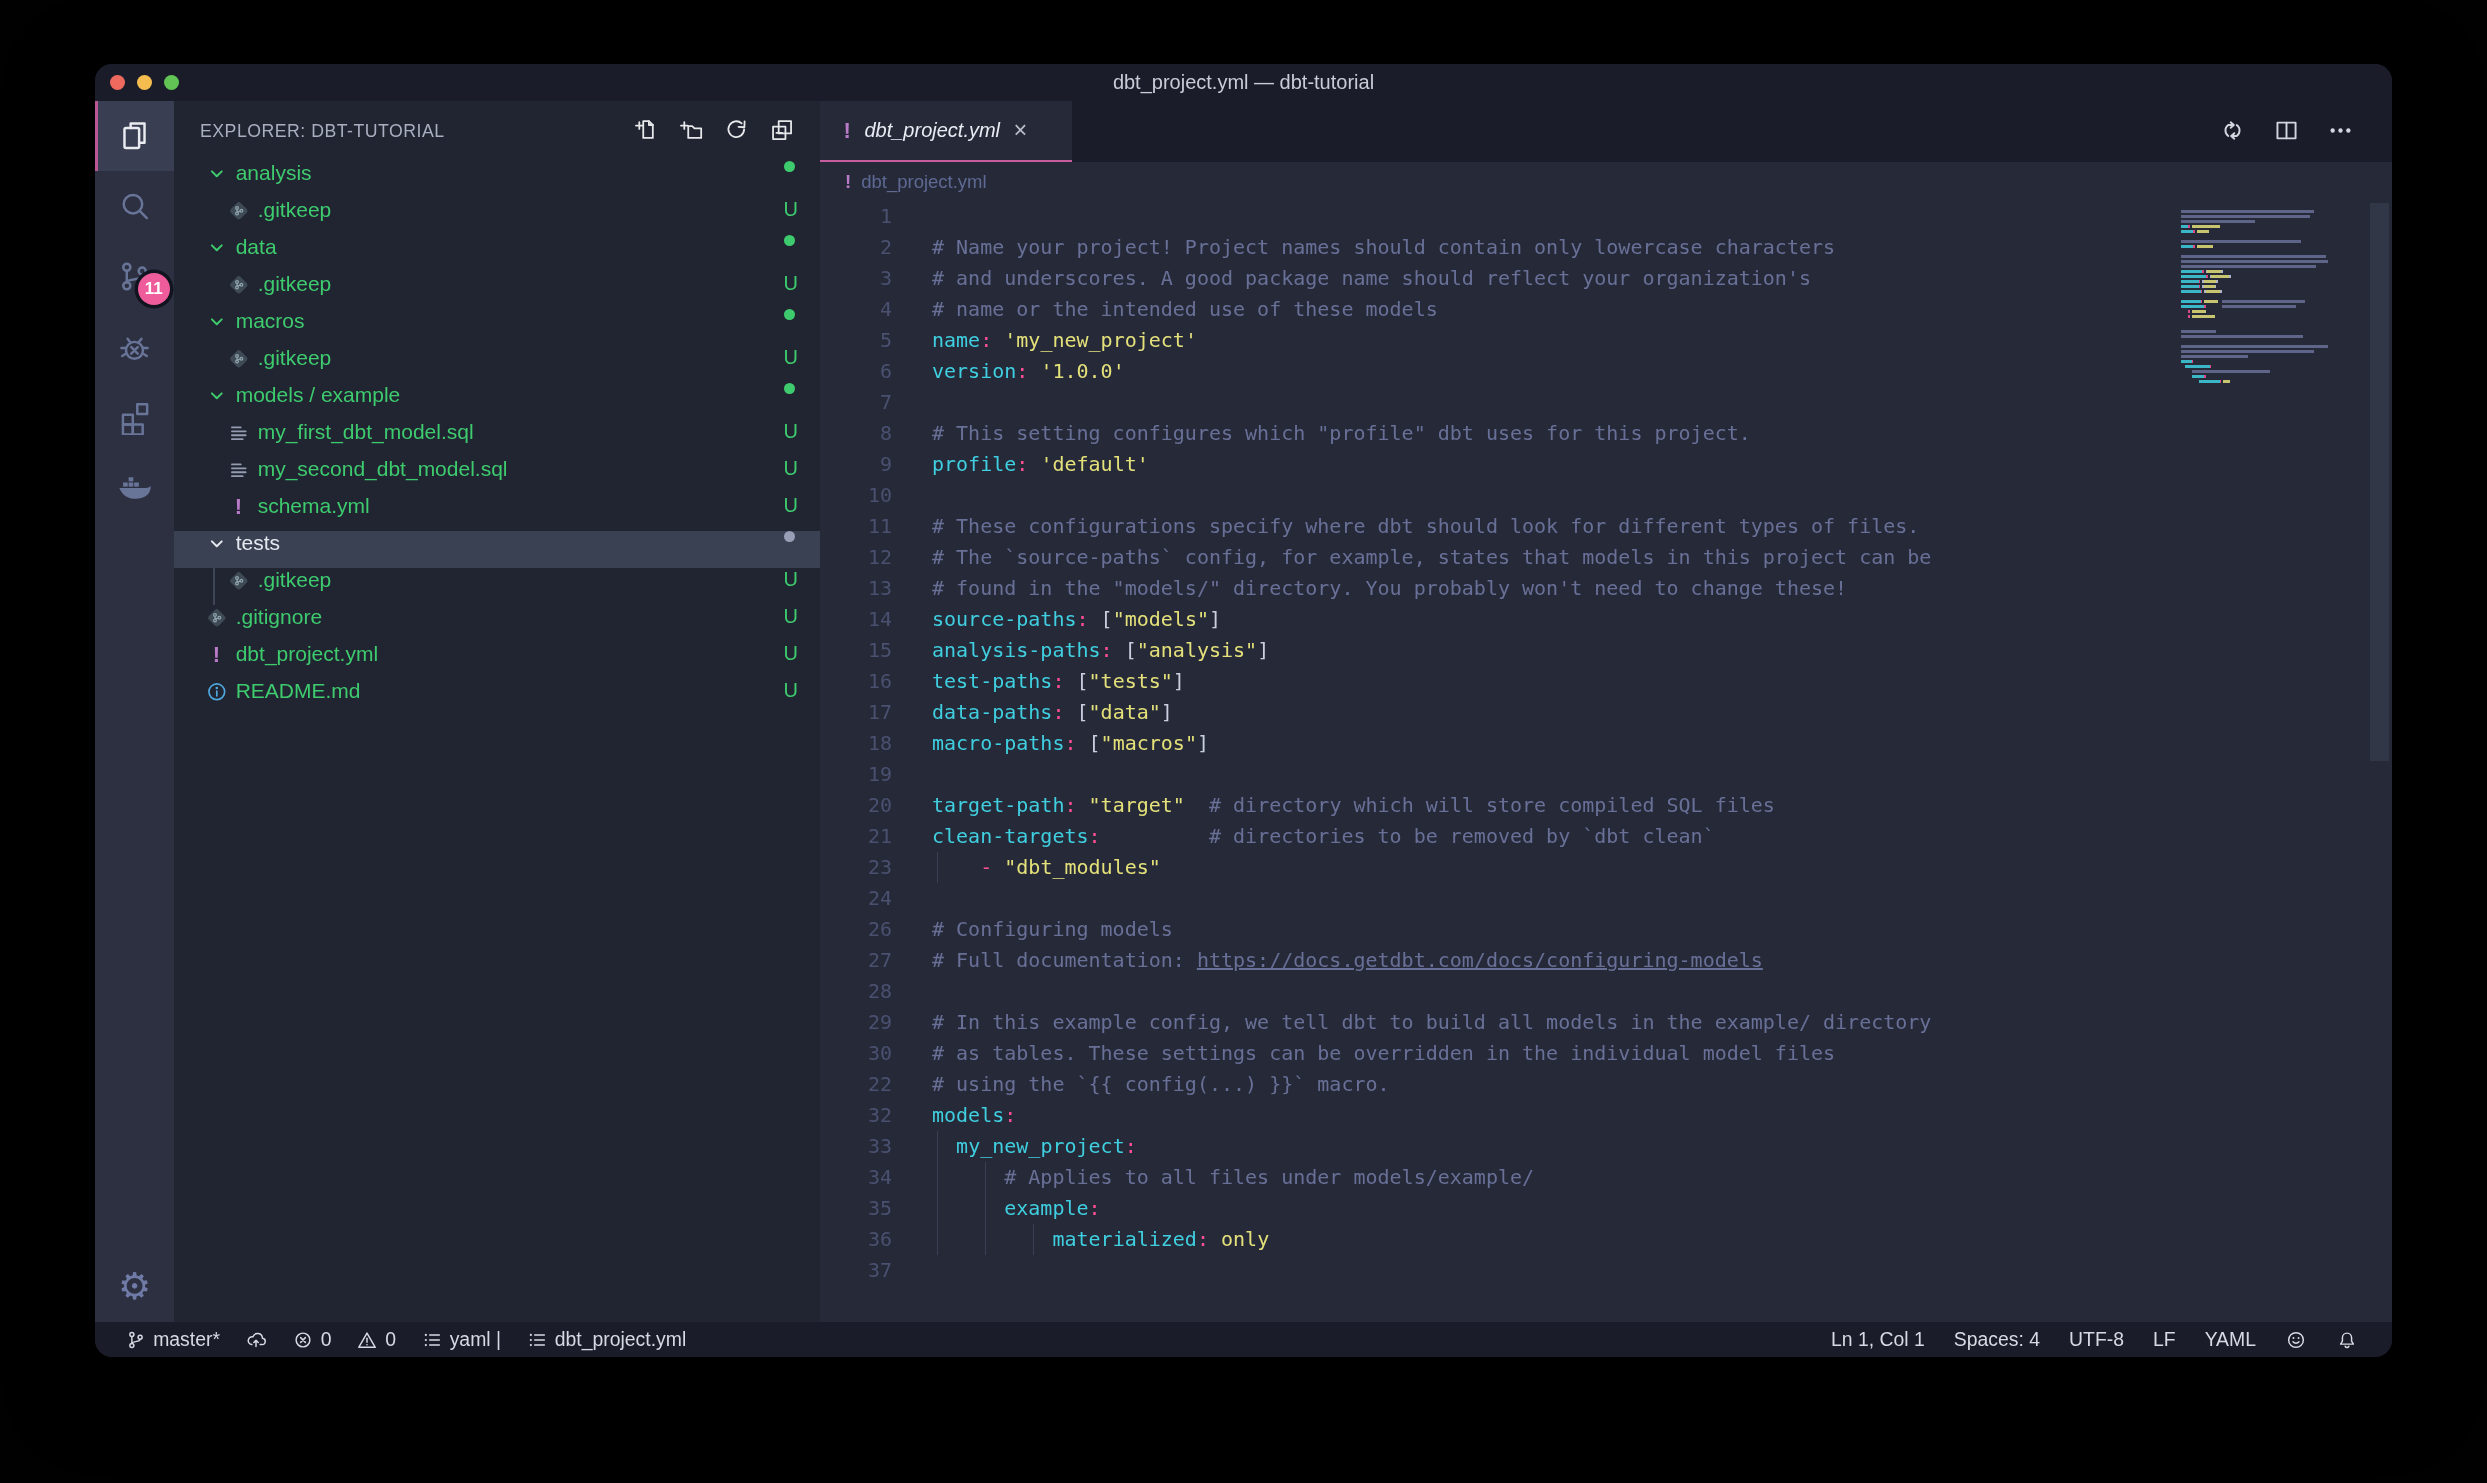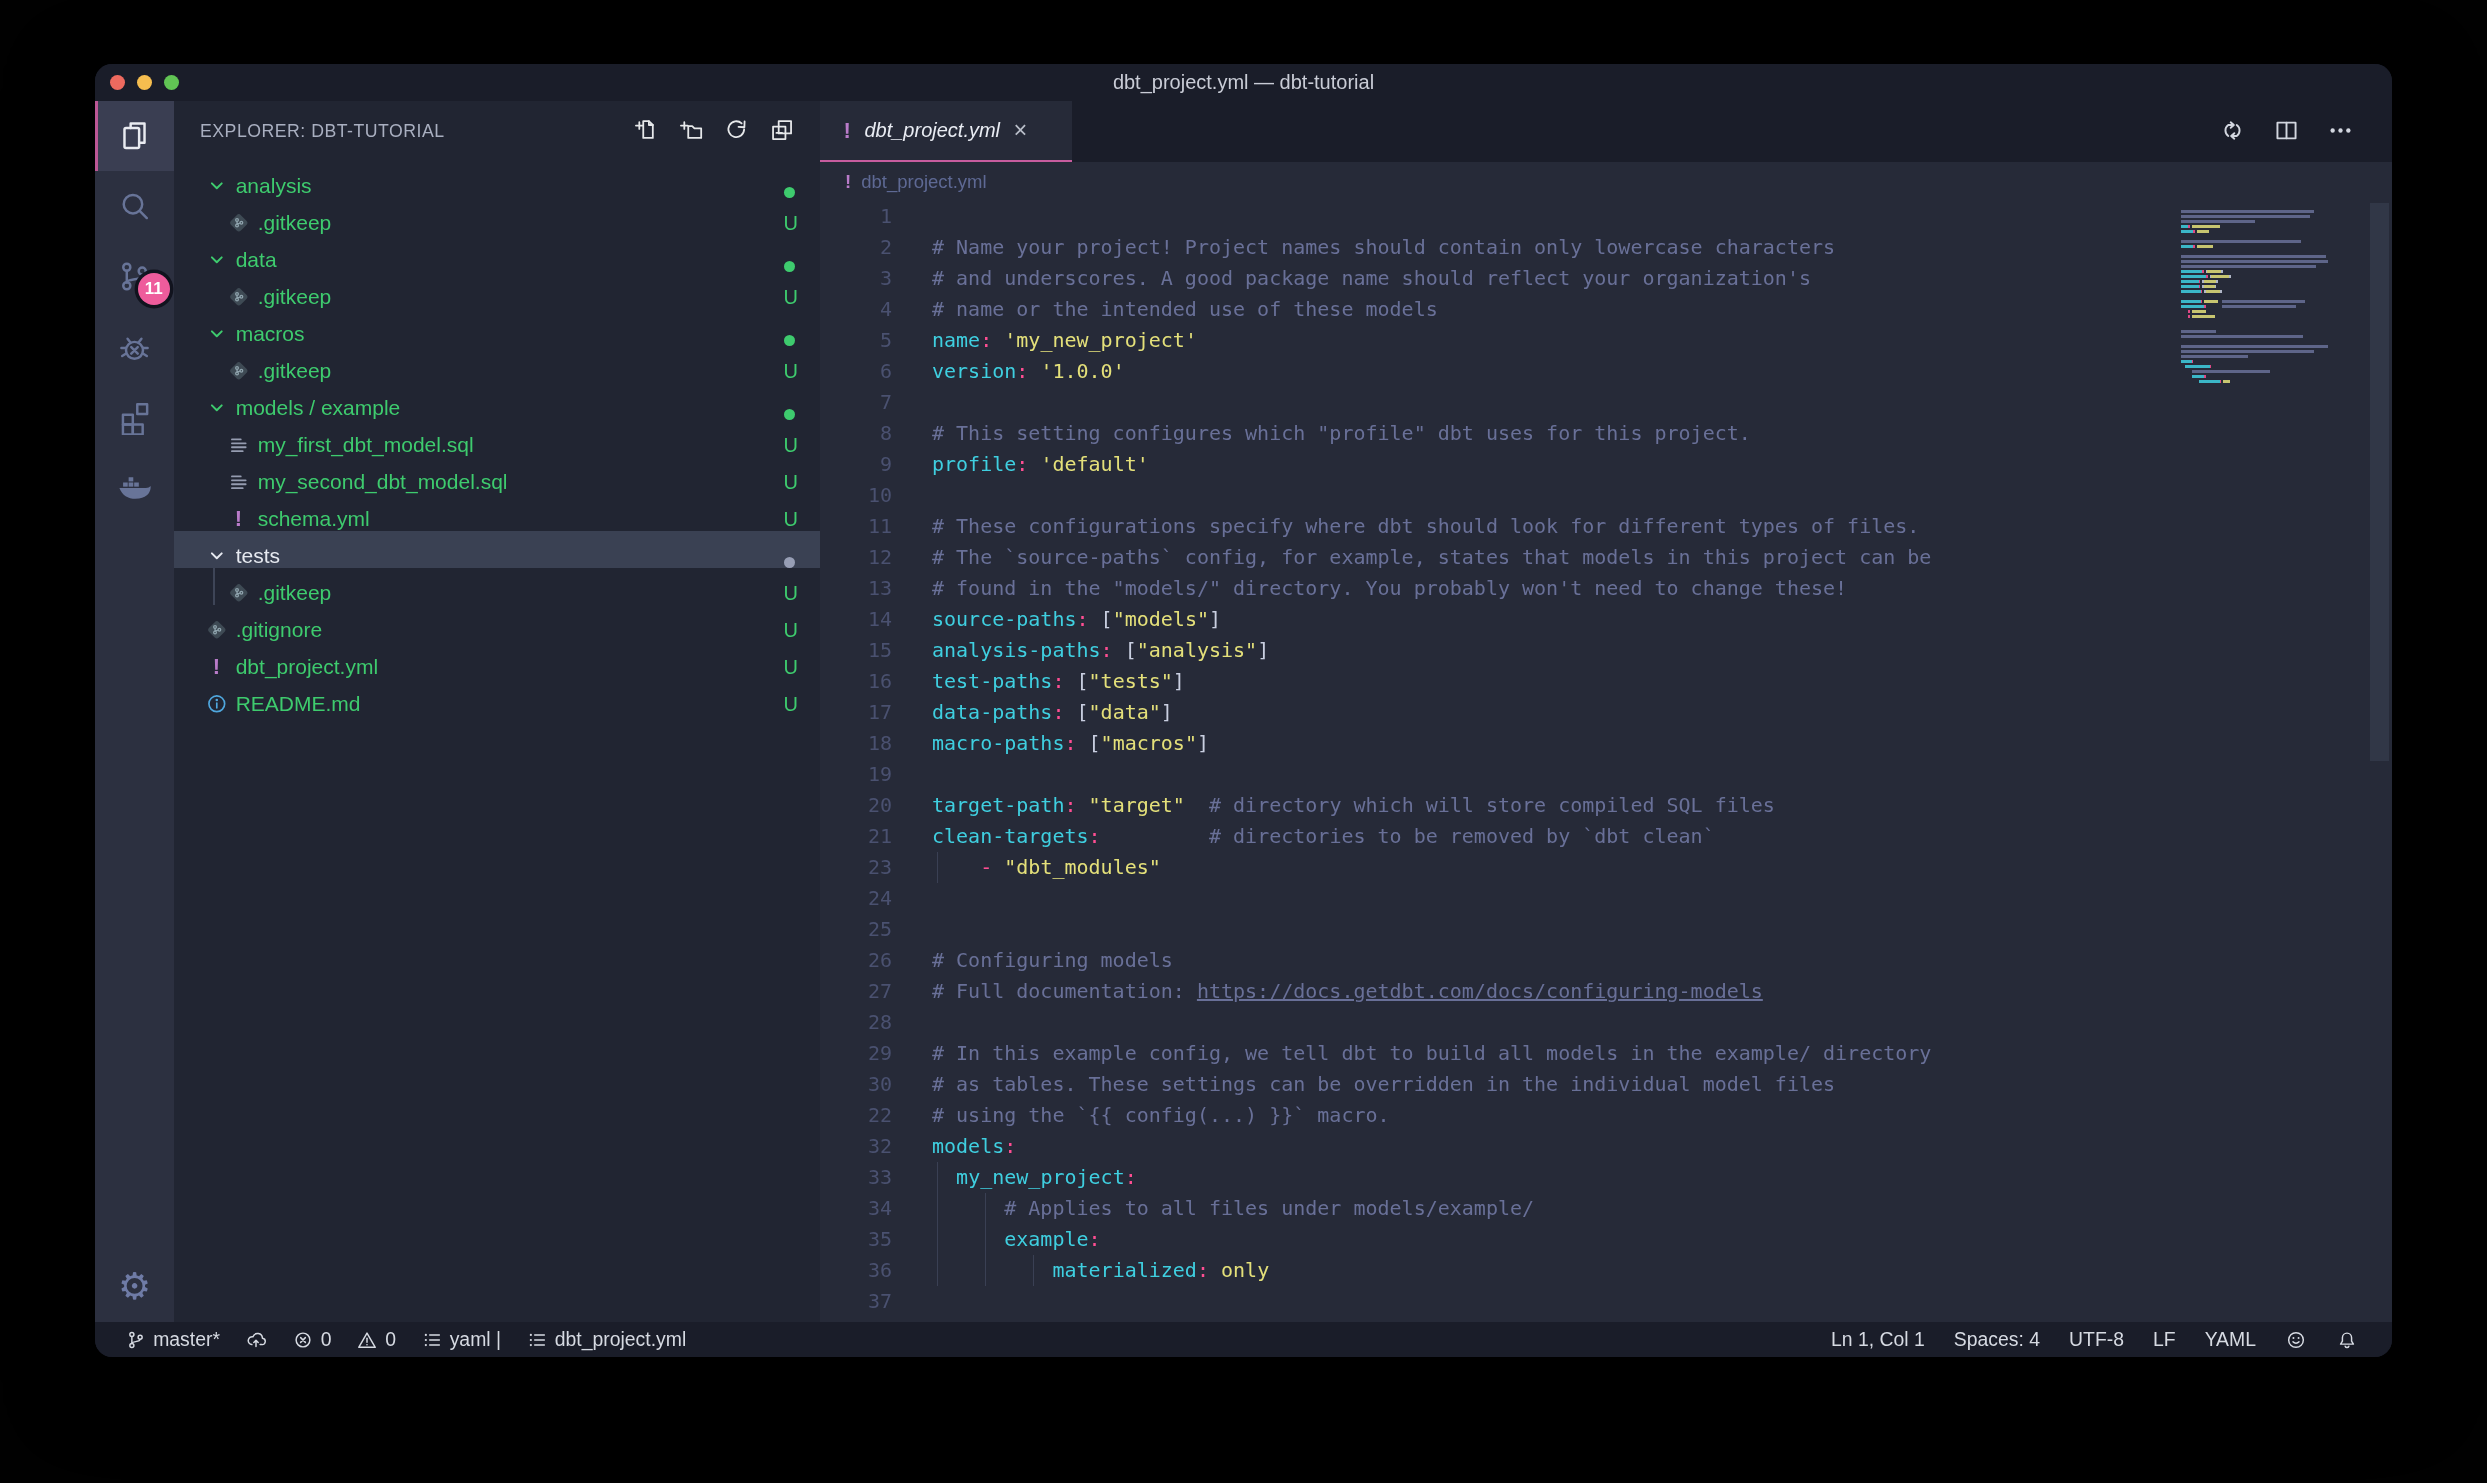--- a/index.html
+++ b/index.html
@@ -29,21 +29,21 @@
   .ab-badge{position:absolute;right:4.2px;bottom:5.9px;width:32px;height:32px;border-radius:50%;
             background:#EE5C9C;box-shadow:0 0 0 3.4px rgba(16,18,28,.95);color:#fff;font-size:17px;
             font-weight:bold;display:flex;align-items:center;justify-content:center;}
   
   .sidebar{width:646px;background:var(--sidebar);flex-shrink:0;display:flex;flex-direction:column;}
   .sb-header{height:60px;display:flex;align-items:center;padding:0 25px 0 26px;}
   .sb-header .sb-title{font-size:17.7px;letter-spacing:0.5px;color:#A9AFC0;flex:1;}
   .sb-actions{display:flex;gap:18.5px;color:#E6E8EA;}
   .sb-actions svg{width:27px;height:27px;}
   .tree{position:relative;}
-  .tree-row{position:relative;height:37px;display:flex;align-items:flex-end;font-size:21px;
+  .tree-row{position:relative;height:37px;display:flex;align-items:flex-start;font-size:21px;
             color:var(--treegreen);}
   .tree-row.selected{background:#3A4153;color:#E6E9F0;}
   .tree-row .t-indent0{width:30px;flex-shrink:0;}
   .tree-row .t-indent1{width:52px;flex-shrink:0;}
   .t-ico{width:25px;height:25px;display:flex;align-items:center;justify-content:center;flex-shrink:0;
          margin-right:6.7px;}
   .t-ico svg{width:23.6px;height:23.6px;}
   .t-yaml{color:#B97BC9;font-weight:bold;font-size:22px;font-style:normal;}
   .t-label{white-space:pre;overflow:hidden;}
   .t-fill{flex:1;}
@@ -439,21 +439,20 @@
               <div class="line"><span class="ln">14</span><span class="lc"><span class="c-key">source-paths</span><span class="c-pun">:</span><span class="c-pln"> </span><span class="c-brk">[</span><span class="c-str">"models"</span><span class="c-brk">]</span></span></div>
               <div class="line"><span class="ln">15</span><span class="lc"><span class="c-key">analysis-paths</span><span class="c-pun">:</span><span class="c-pln"> </span><span class="c-brk">[</span><span class="c-str">"analysis"</span><span class="c-brk">]</span></span></div>
               <div class="line"><span class="ln">16</span><span class="lc"><span class="c-key">test-paths</span><span class="c-pun">:</span><span class="c-pln"> </span><span class="c-brk">[</span><span class="c-str">"tests"</span><span class="c-brk">]</span></span></div>
               <div class="line"><span class="ln">17</span><span class="lc"><span class="c-key">data-paths</span><span class="c-pun">:</span><span class="c-pln"> </span><span class="c-brk">[</span><span class="c-str">"data"</span><span class="c-brk">]</span></span></div>
               <div class="line"><span class="ln">18</span><span class="lc"><span class="c-key">macro-paths</span><span class="c-pun">:</span><span class="c-pln"> </span><span class="c-brk">[</span><span class="c-str">"macros"</span><span class="c-brk">]</span></span></div>
               <div class="line"><span class="ln">19</span><span class="lc"></span></div>
               <div class="line"><span class="ln">20</span><span class="lc"><span class="c-key">target-path</span><span class="c-pun">:</span><span class="c-pln"> </span><span class="c-str">"target"</span><span class="c-pln">  </span><span class="c-com"># directory which will store compiled SQL files</span></span></div>
               <div class="line"><span class="ln">21</span><span class="lc"><span class="c-key">clean-targets</span><span class="c-pun">:</span><span class="c-pln">         </span><span class="c-com"># directories to be removed by `dbt clean`</span></span></div>
               <div class="line"><span class="ln">23</span><span class="lc"><span class="g" style="left:5px"></span><span class="c-pln">    </span><span class="c-pun">-</span><span class="c-pln"> </span><span class="c-str">"dbt_modules"</span></span></div>
               <div class="line"><span class="ln">24</span><span class="lc"></span></div>
-              <div class="line"><span class="ln">25</span><span class="lc"></span></div>
               <div class="line"><span class="ln">26</span><span class="lc"><span class="c-com"># Configuring models</span></span></div>
               <div class="line"><span class="ln">27</span><span class="lc"><span class="c-com"># Full documentation: </span><span class="c-lnk">https://docs.getdbt.com/docs/configuring-models</span></span></div>
               <div class="line"><span class="ln">28</span><span class="lc"></span></div>
               <div class="line"><span class="ln">29</span><span class="lc"><span class="c-com"># In this example config, we tell dbt to build all models in the example/ directory</span></span></div>
               <div class="line"><span class="ln">30</span><span class="lc"><span class="c-com"># as tables. These settings can be overridden in the individual model files</span></span></div>
               <div class="line"><span class="ln">22</span><span class="lc"><span class="c-com"># using the `{{ config(...) }}` macro.</span></span></div>
               <div class="line"><span class="ln">32</span><span class="lc"><span class="c-key">models</span><span class="c-pun">:</span></span></div>
               <div class="line"><span class="ln">33</span><span class="lc"><span class="g" style="left:5px"></span><span class="c-pln">  </span><span class="c-key">my_new_project</span><span class="c-pun">:</span></span></div>
               <div class="line"><span class="ln">34</span><span class="lc"><span class="g" style="left:5px"></span><span class="g" style="left:53px"></span><span class="c-pln">      </span><span class="c-com"># Applies to all files under models/example/</span></span></div>
               <div class="line"><span class="ln">35</span><span class="lc"><span class="g" style="left:5px"></span><span class="g" style="left:53px"></span><span class="c-pln">      </span><span class="c-key">example</span><span class="c-pun">:</span></span></div>

